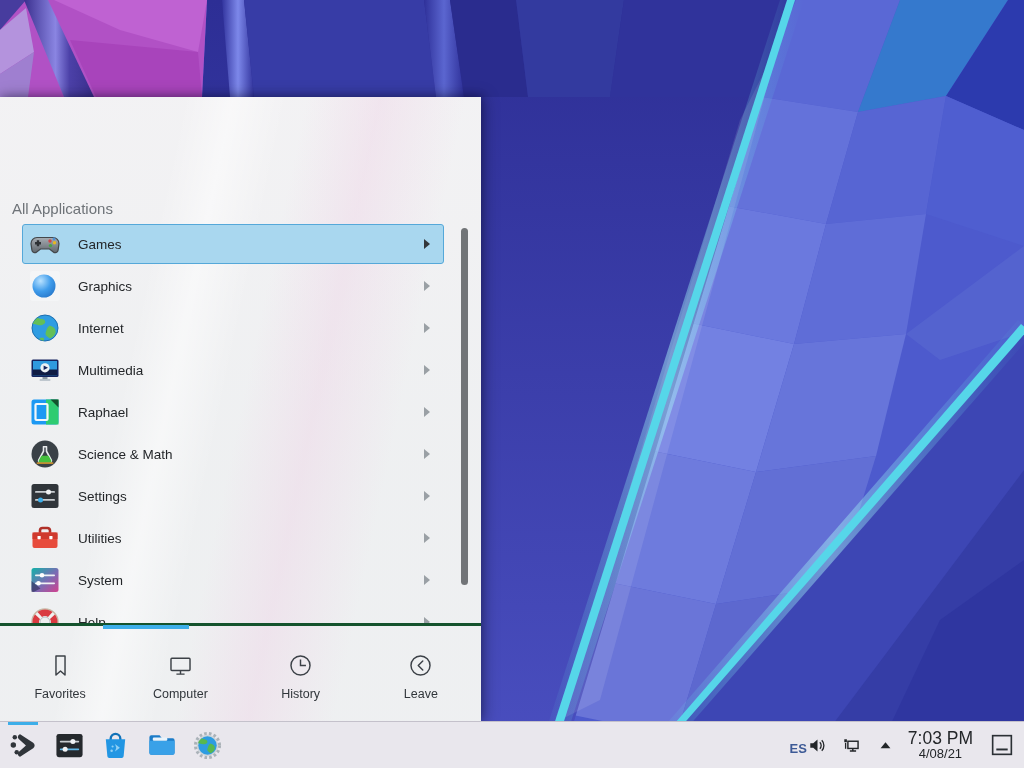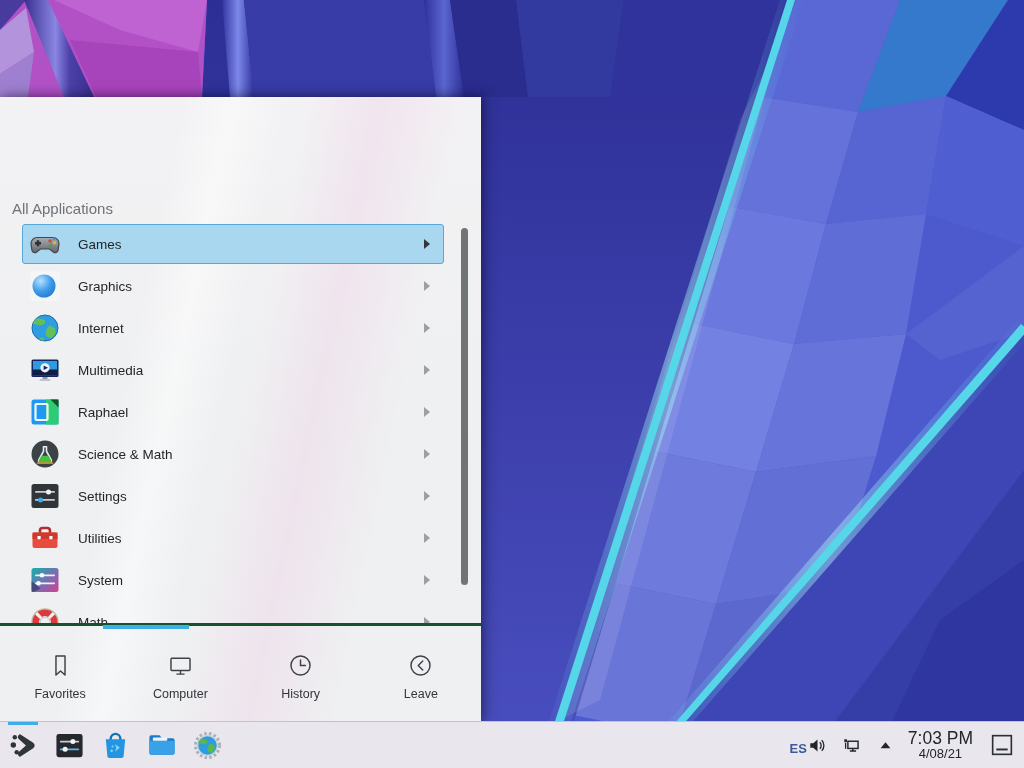--- a/index.html
+++ b/index.html
@@ -348,21 +348,21 @@
             <circle cx="16" cy="16" r="13" fill="#f0f0ef" stroke="#c7b9a6" stroke-width="1.5"></circle>
             <g fill="#d93a40">
               <path d="M16 3.5 c3 0 5.5 1 7.5 2.6 L19 11 c-.9-.6-1.9-1-3-1 s-2.1.4-3 1 L8.5 6.1 C10.5 4.5 13 3.5 16 3.5z"></path>
               <path d="M16 28.5 c3 0 5.5-1 7.5-2.6 L19 21 c-.9.6-1.9 1-3 1 s-2.1-.4-3-1 l-4.5 4.9 c2 1.6 4.5 2.6 7.5 2.6z"></path>
               <path d="M3.5 16 c0-3 1-5.5 2.6-7.5 L11 13 c-.6.9-1 1.9-1 3 s.4 2.1 1 3 l-4.9 4.5 C4.5 21.5 3.5 19 3.5 16z"></path>
               <path d="M28.5 16 c0-3-1-5.5-2.6-7.5 L21 13 c.6.9 1 1.9 1 3 s-.4 2.1-1 3 l4.9 4.5 c1.6-2 2.6-4.5 2.6-7.5z"></path>
             </g>
             <circle cx="16" cy="16" r="5" fill="#edeff0" stroke="#b9bcbf" stroke-width="1"></circle>
           </svg>
         </span>
-        <span class="cat-label">Math</span>
+        <span class="cat-label">Help</span>
         <span class="cat-arrow">
           <svg viewBox="0 0 8 12">
             <path d="M1 1 l6 5 -6 5z" fill="currentColor"></path>
           </svg>
         </span>
       </div>
     </div>
 
   <div class="menu-scrollbar"></div>
 

